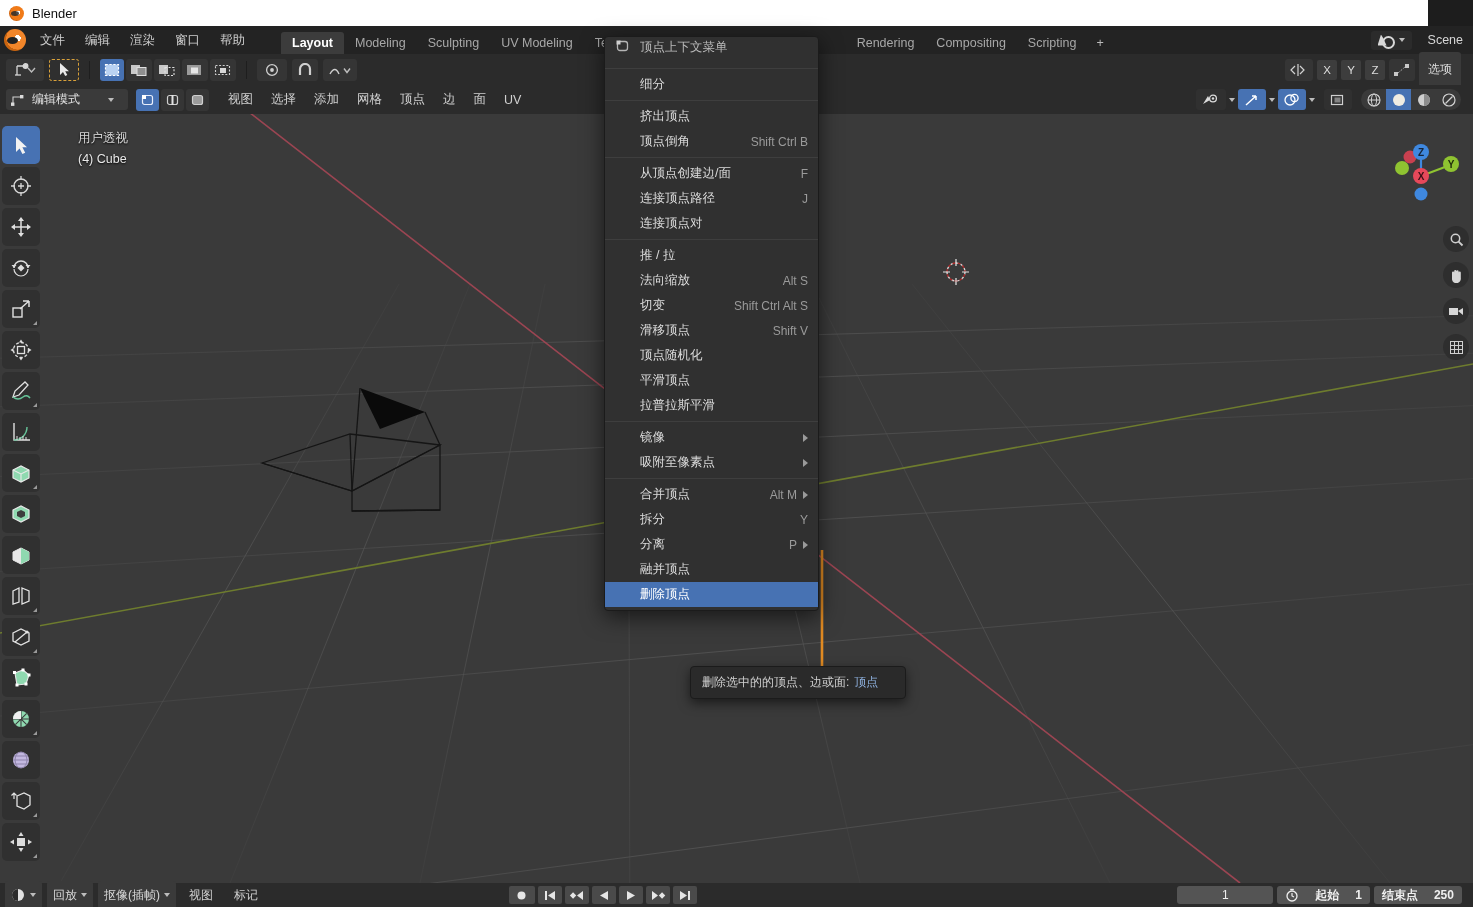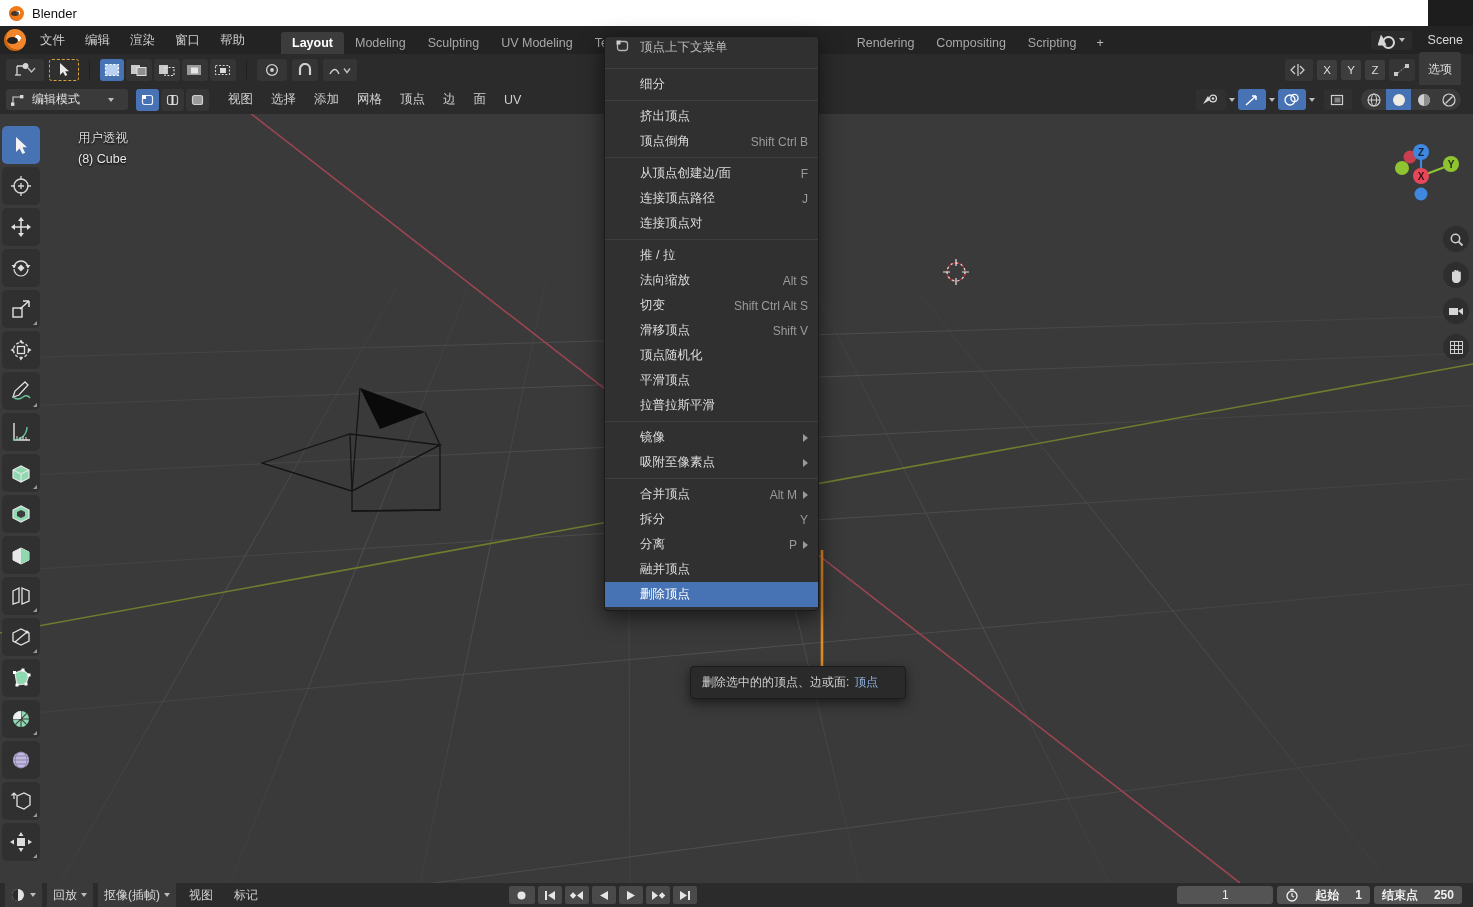--- a/index.html
+++ b/index.html
@@ -463,21 +463,21 @@
         <circle r="9" fill="none" stroke="#d8d8d8" stroke-width="1.3" stroke-dasharray="3 2.2"></circle>
         <circle r="9" fill="none" stroke="#b02a2a" stroke-width="1.3" stroke-dasharray="3 2.2" stroke-dashoffset="3"></circle>
         <path d="M-13 0 H-6 M6 0 H13 M0 -13 V-6 M0 6 V13" stroke="#e4e4e4" stroke-width="1.2"></path>
       </g>
 
       <path d="M822 436 L822 552" stroke="#e08a22" stroke-width="2.6" fill="none"></path>
     </svg>
 
     <div class="vp-text">
       <div>用户透视</div>
-      <div class="l2">(8) Cube</div>
+      <div class="l2">(4) Cube</div>
     </div>
 
     <div class="lefttools">
       <div class="ltool active">
         <svg width="17" height="19" viewBox="0 0 17 19">
             <path d="M3 1 L3 16 L6.6 12.4 L9.4 18 L12.2 16.7 L9.4 11.3 L14 11.3 Z" fill="#f2f2f2"></path>
           </svg>
       </div>
       <div class="ltool">
         <svg width="22" height="22" viewBox="0 0 22 22">

